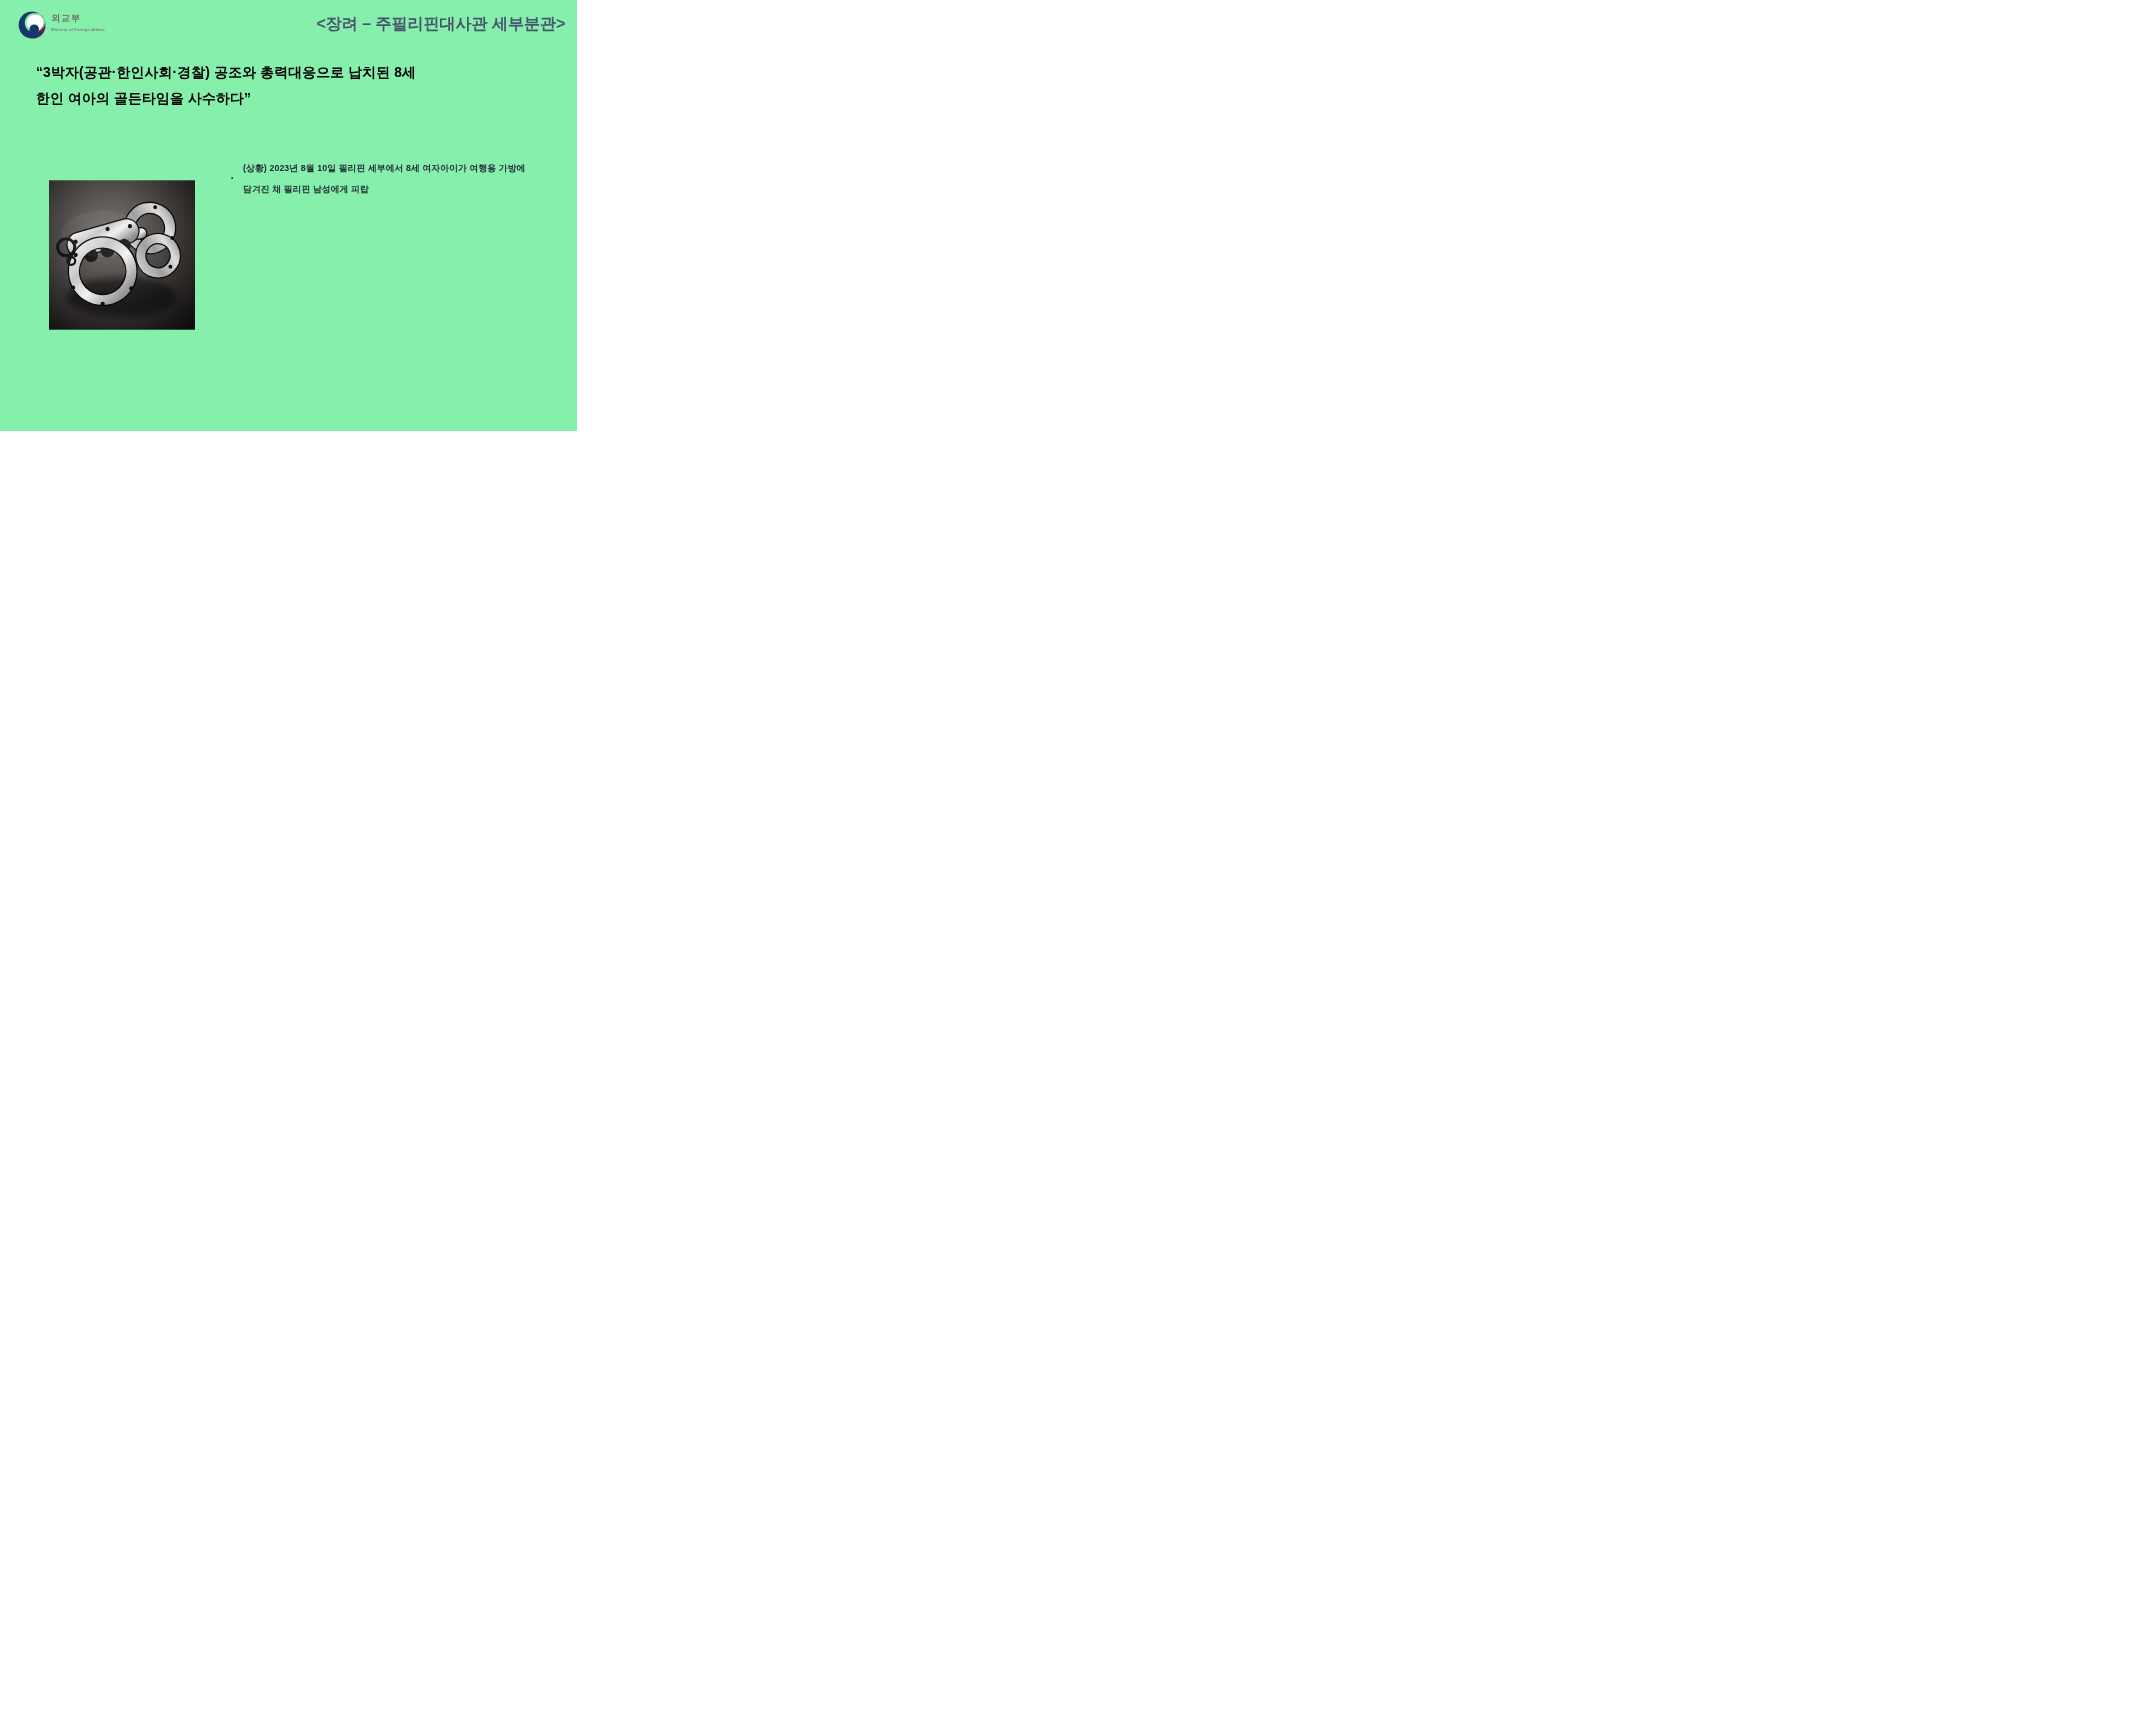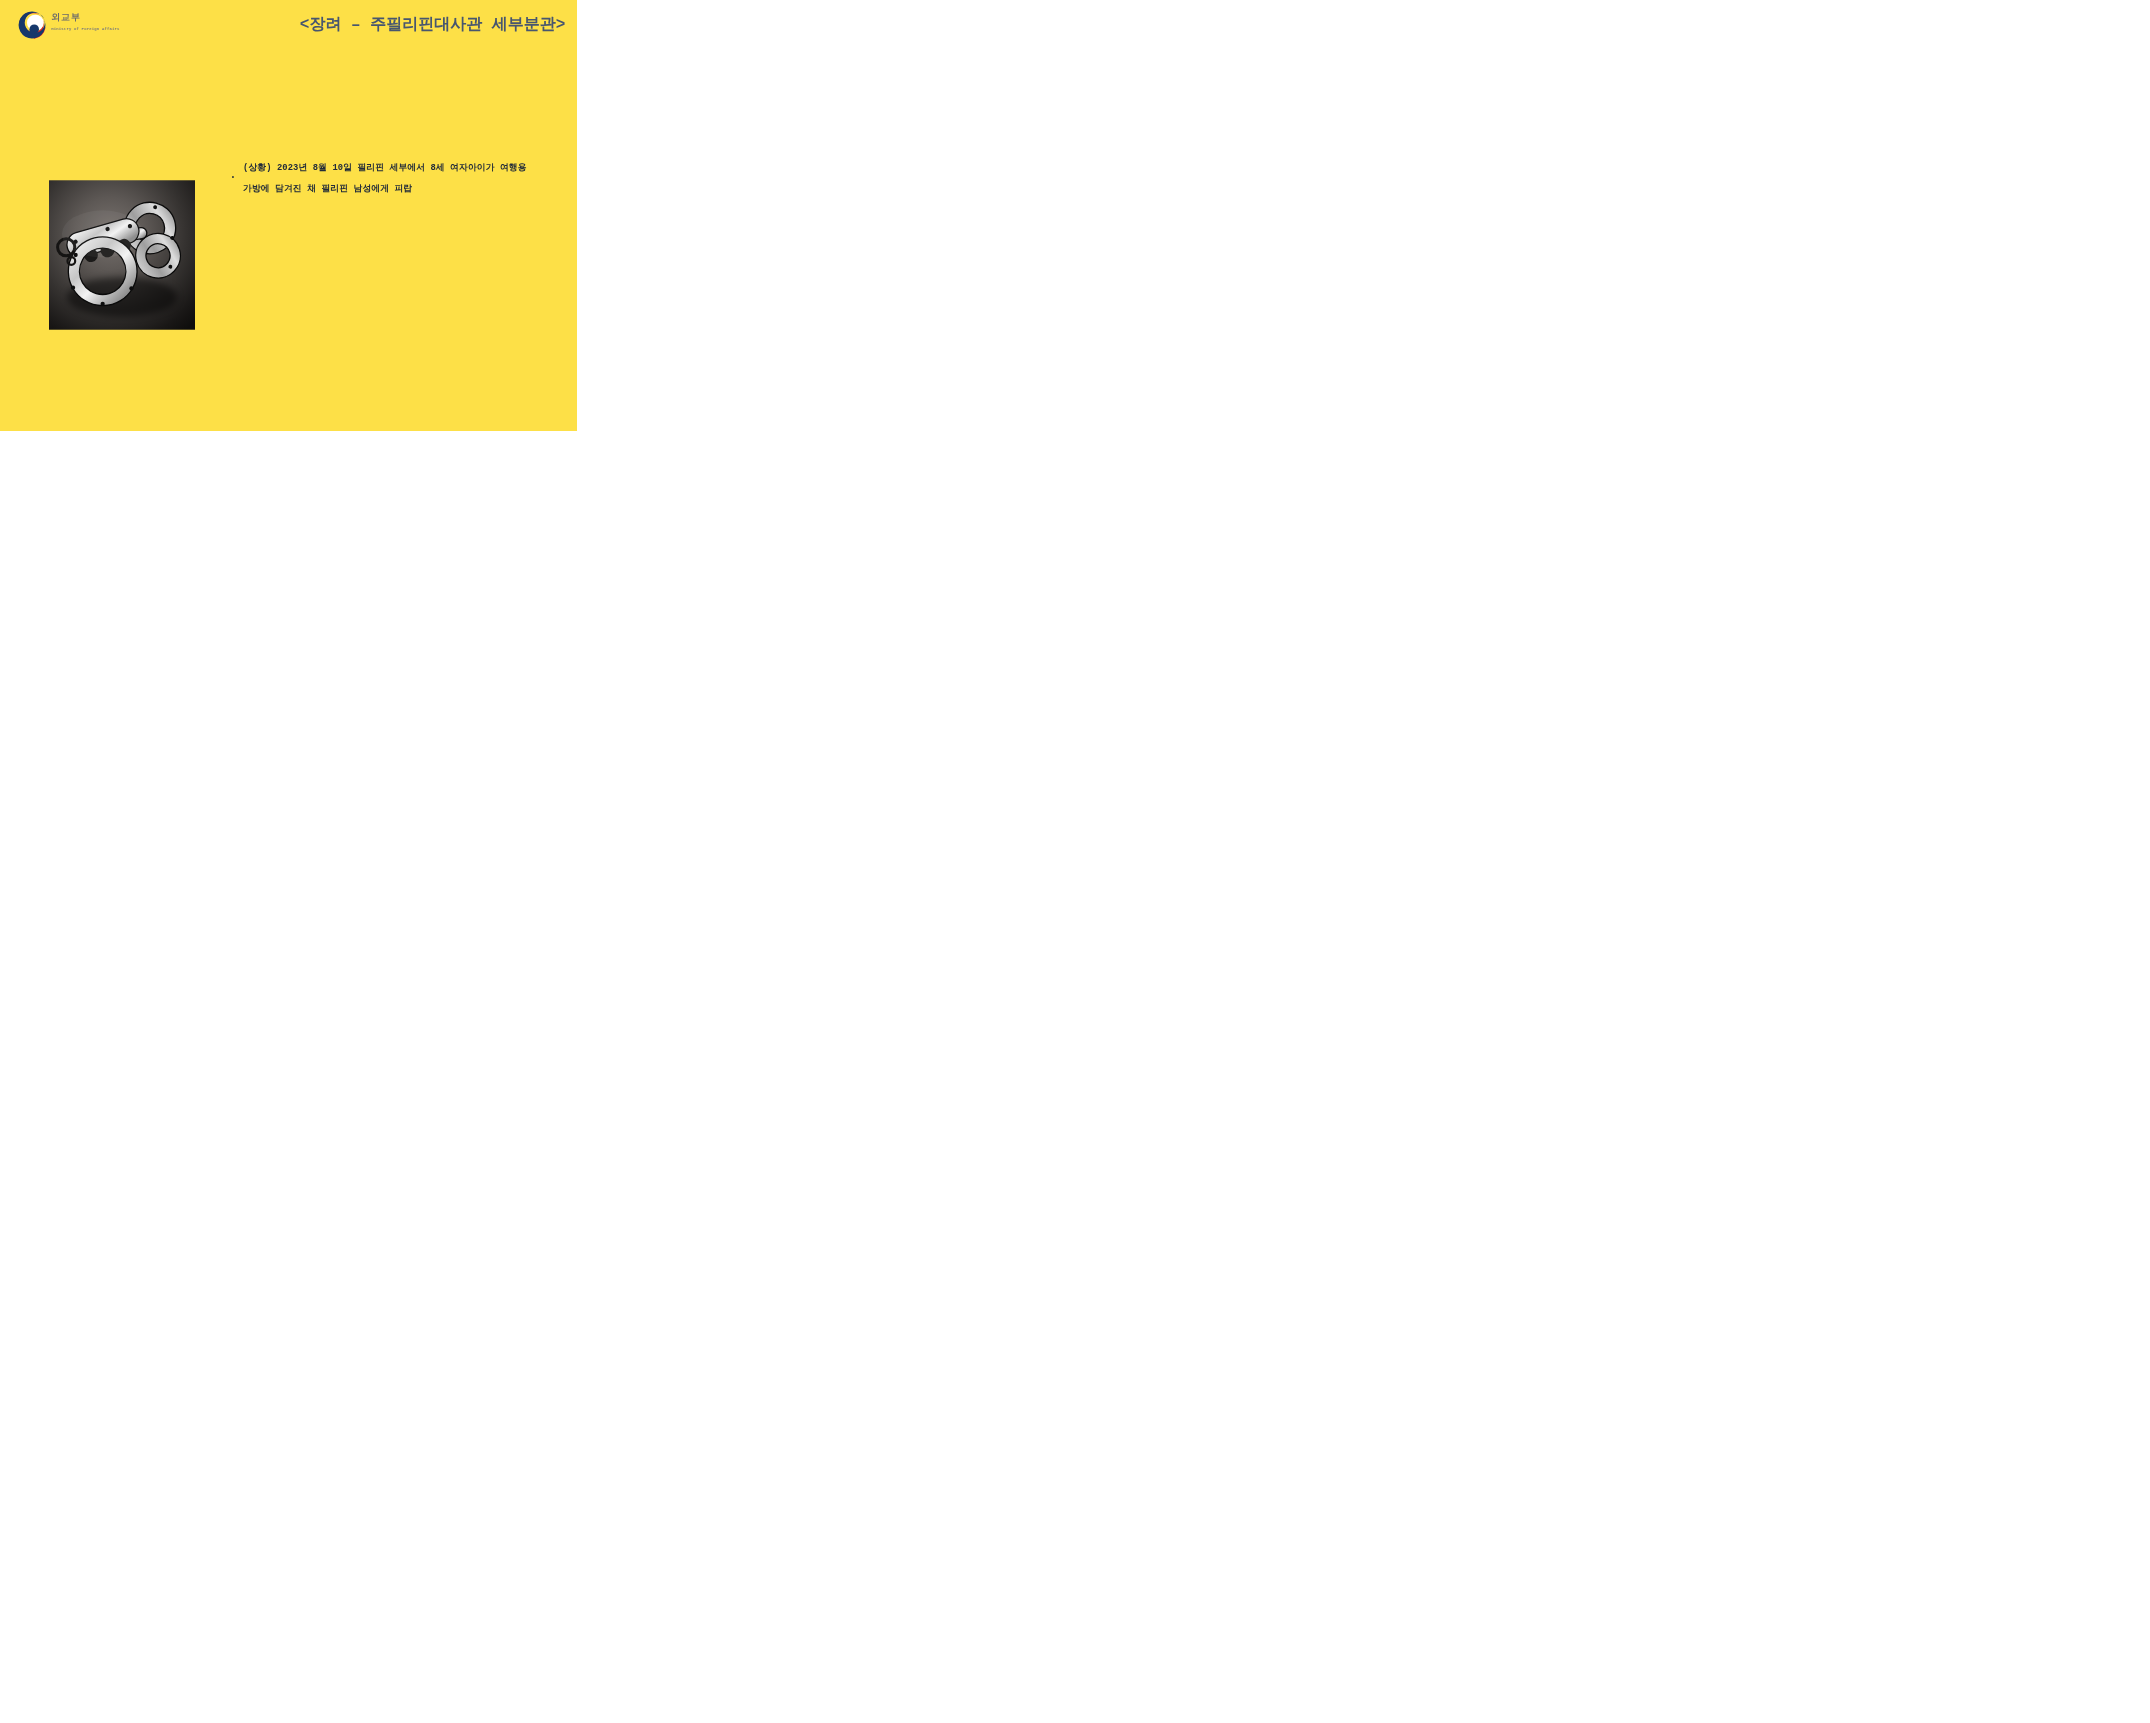--- a/index.html
+++ b/index.html
@@ -5,23 +5,22 @@
   html, body {
     margin: 0;
     padding: 0;
     background: #ffffff;
     font-family: "Liberation Sans", "DejaVu Sans", sans-serif;
   }
   .slide {
     position: relative;
     width: 577px;
     height: 431px;
-    background: #fde047;
+    background: #86efac;
     overflow: hidden;
-    font-family: Liberation Mono, monospace;
   }
 
   
   .logo-wrap {
     position: absolute;
     left: 18px;
     top: 9.5px;
     display: flex;
     align-items: flex-start;
     gap: 5.2px;
@@ -130,20 +129,24 @@
       <path d="M41,70 Q 42,85 58,82 L 58,66 Z" fill="#16386B"></path>
     </svg>
     <div class="logo-text-col">
       <span class="logo-ko">외교부</span>
       <span class="logo-en">Ministry of Foreign Affairs</span>
     </div>
   </div>
 
   <div class="award-tag">&lt;장려 – 주필리핀대사관 세부분관&gt;</div>
 
+  <div class="title-block">
+    <span class="title-line">“3박자(공관·한인사회·경찰) 공조와 총력대응으로 납치된 8세</span>
+    <span class="title-line">한인 여아의 골든타임을 사수하다”</span>
+  </div>
 
   <div class="photo">
     <svg viewBox="0 0 340 348" aria-hidden="true">
       <defs>
         <radialGradient id="bgGrad" cx="42%" cy="36%" r="82%">
           <stop offset="0%" stop-color="#7a7470"></stop>
           <stop offset="30%" stop-color="#5d5855"></stop>
           <stop offset="62%" stop-color="#363331"></stop>
           <stop offset="88%" stop-color="#191716"></stop>
           <stop offset="100%" stop-color="#0f0e0d"></stop>

